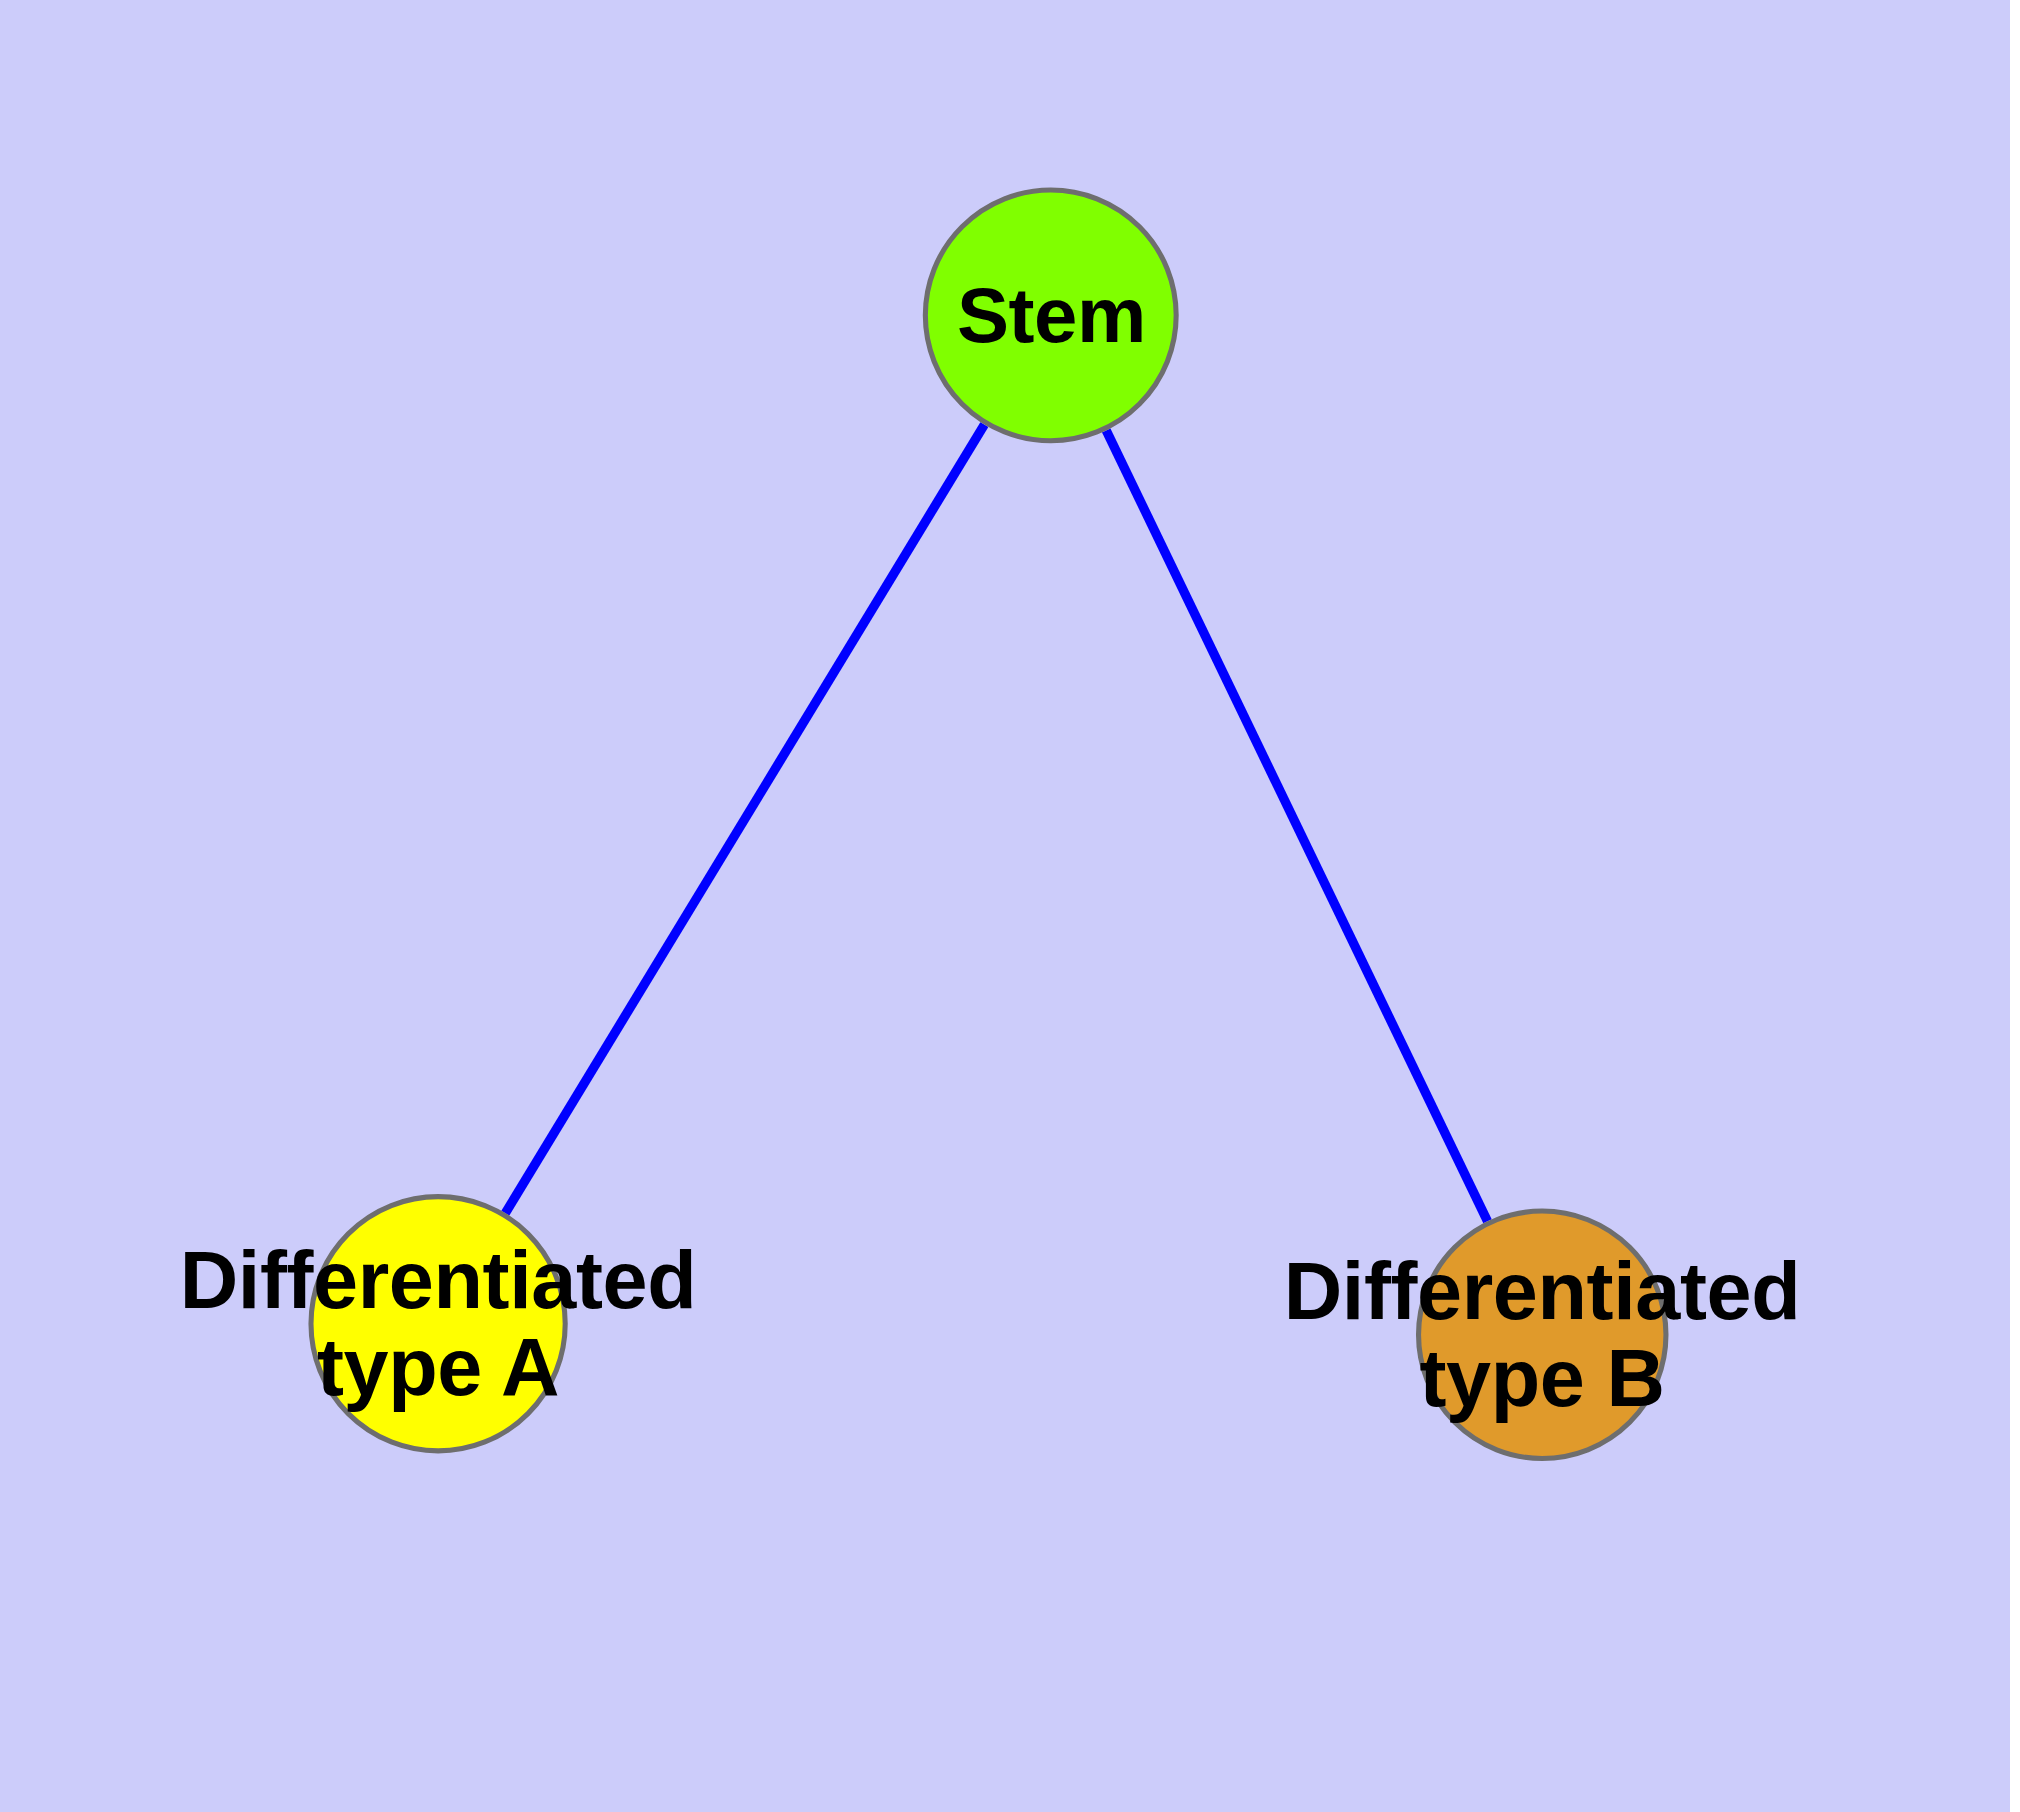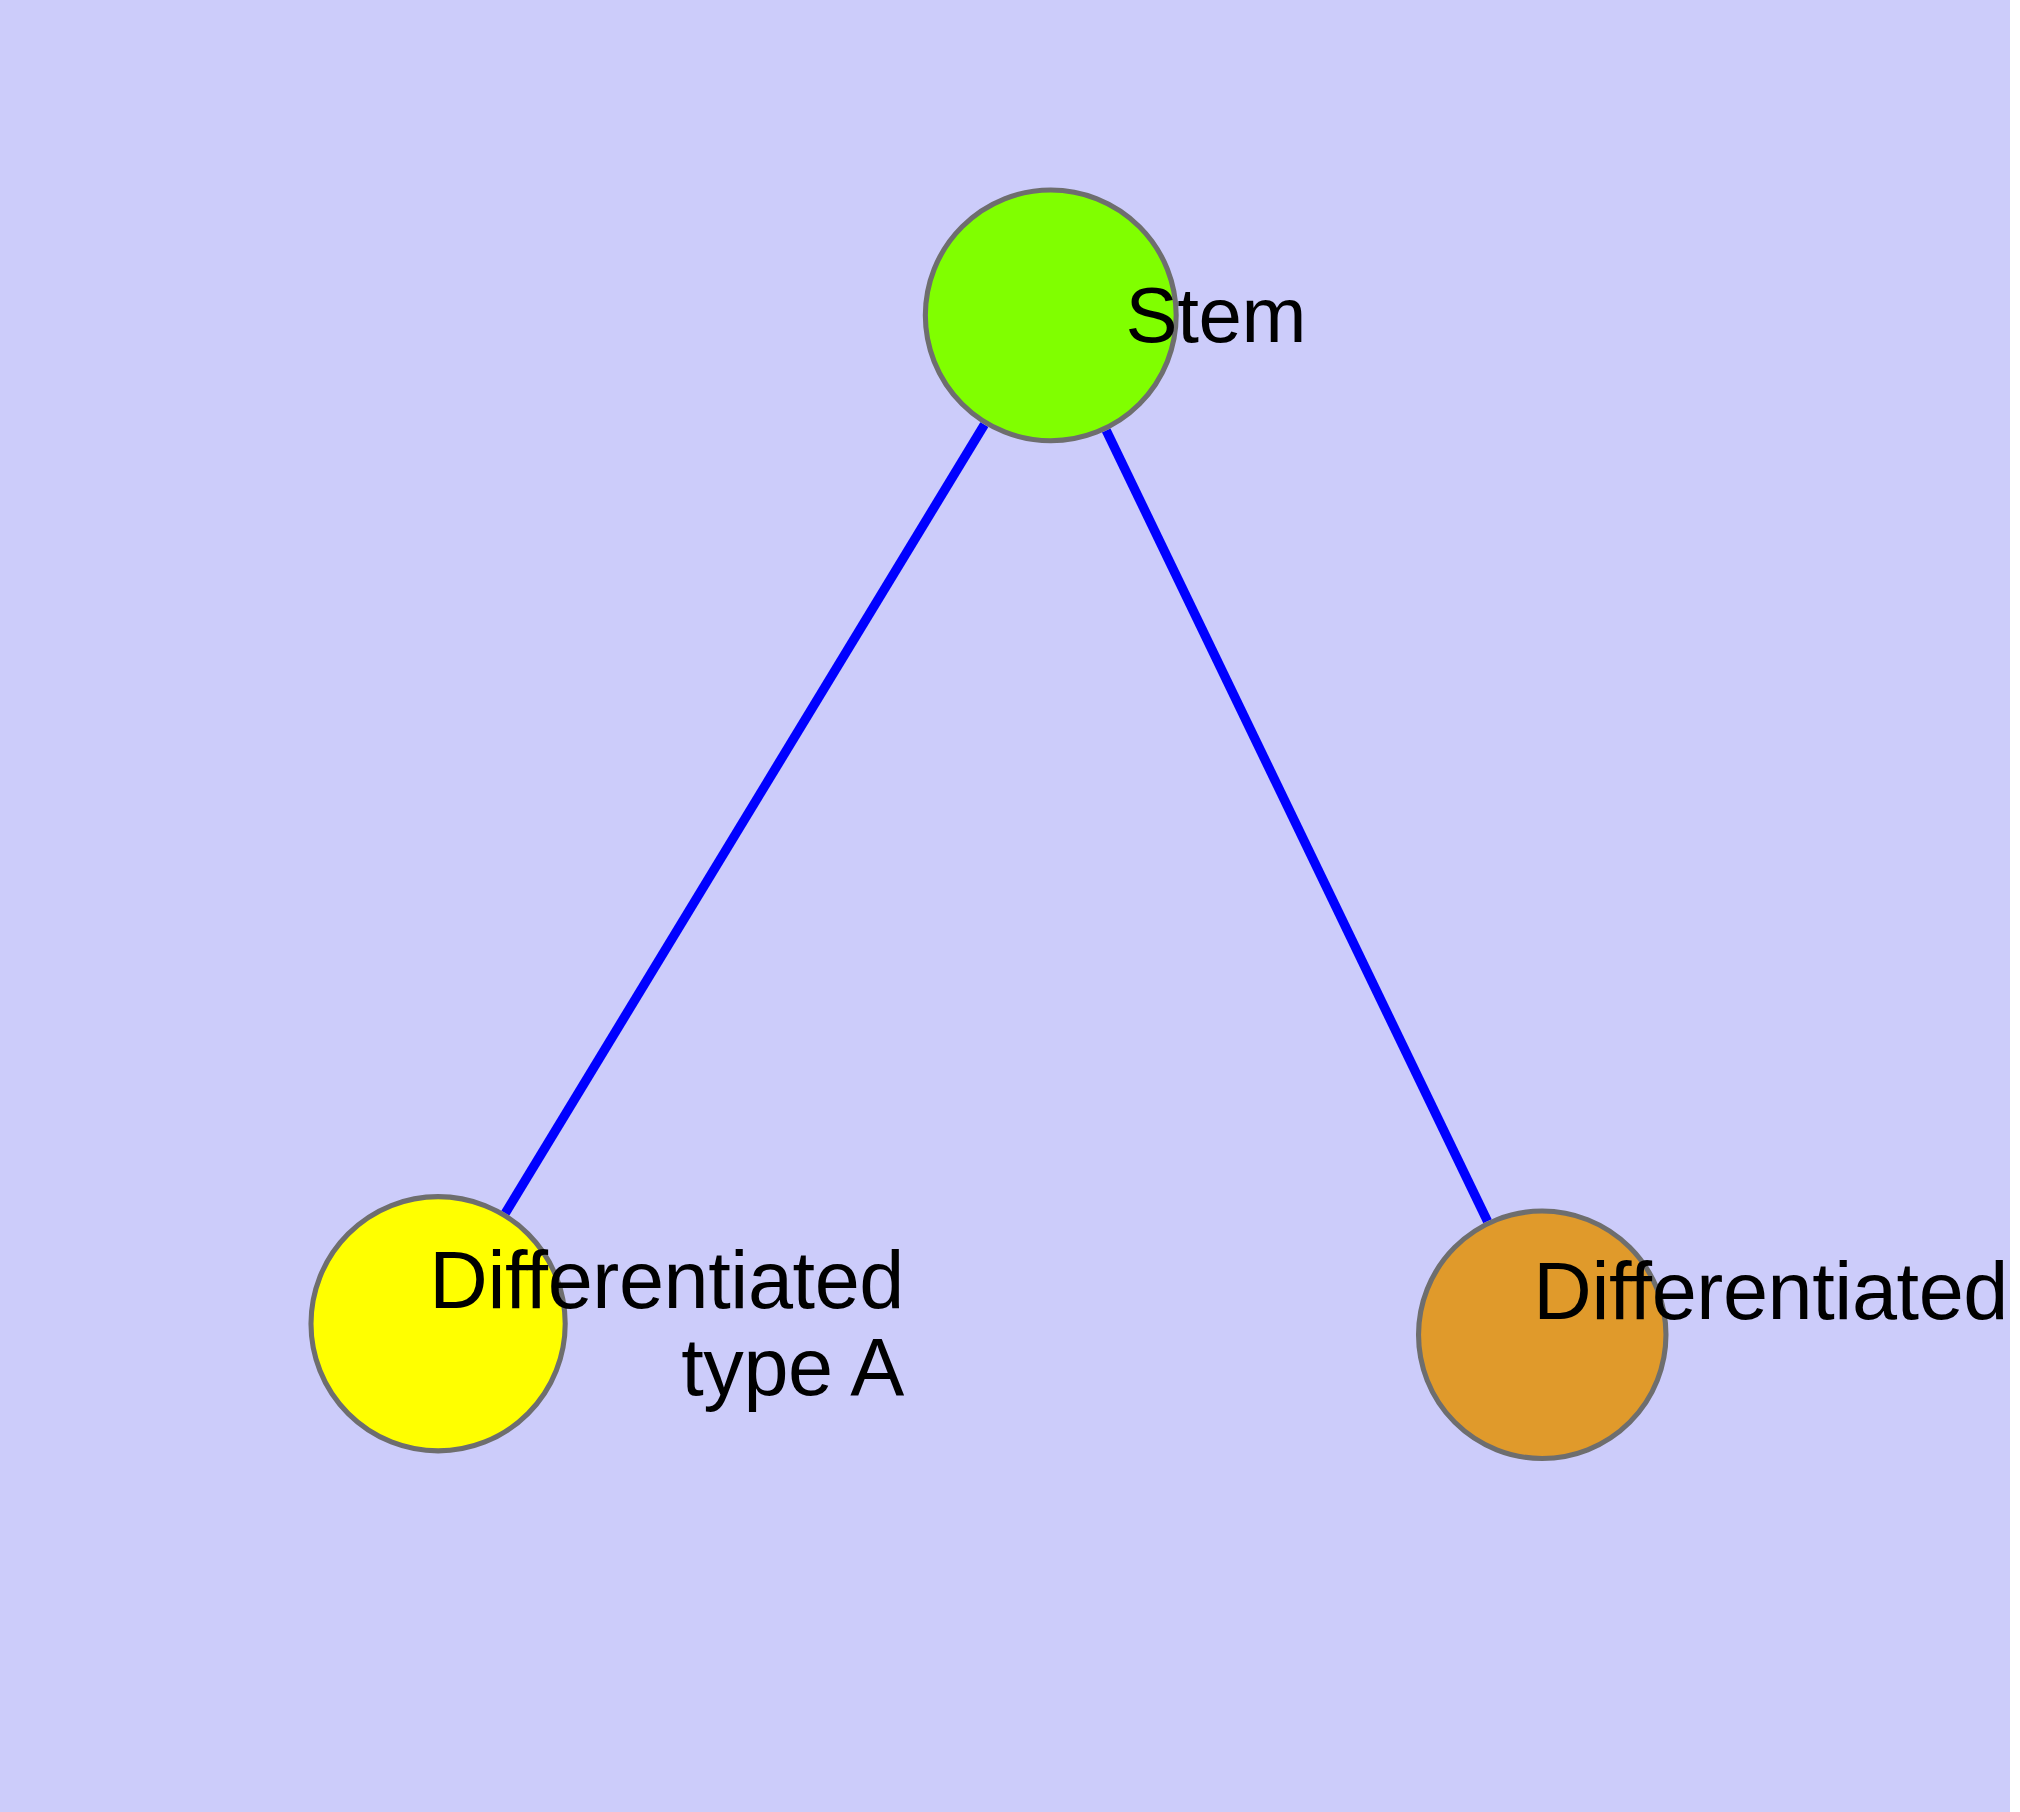--- a/index.html
+++ b/index.html
@@ -28,23 +28,23 @@
   #graph-svg {
     position: absolute;
     left: 0;
     top: 0;
     width: 2010px;
     height: 1812px;
   }
   .node-label {
     position: absolute;
     color: #000000;
-    font-weight: normal;
+    font-weight: bold;
     font-family: "Liberation Sans", sans-serif;
-    text-align: right;
+    text-align: center;
     line-height: 1.08;
     white-space: pre;
     pointer-events: none;
     letter-spacing: -0.4px;
   }
   .label-stem {
     font-size: 78px;
     width: 509px;
     left: 797px;
     top: 273px;
@@ -96,17 +96,17 @@
         <circle cx="1240" cy="372" r="148" fill="#80ff00" stroke="#6e6e6e" stroke-width="6"></circle>
         <circle cx="517" cy="1562" r="150" fill="#ffff00" stroke="#6e6e6e" stroke-width="6"></circle>
         <circle cx="1820" cy="1575" r="146" fill="#e09a2b" stroke="#6e6e6e" stroke-width="6"></circle>
       </g>
     </svg>
 
     <div class="node-label label-stem"><span>Stem</span></div>
 
     <div class="node-label label-a"><div>Differentiated</div><div>type A</div></div>
 
-    <div class="node-label label-b"><div>Differentiated</div></div>
+    <div class="node-label label-b"><div>Differentiated</div><div>type B</div></div>
 
   </div>
 </div>
 
 
 </body></html>

